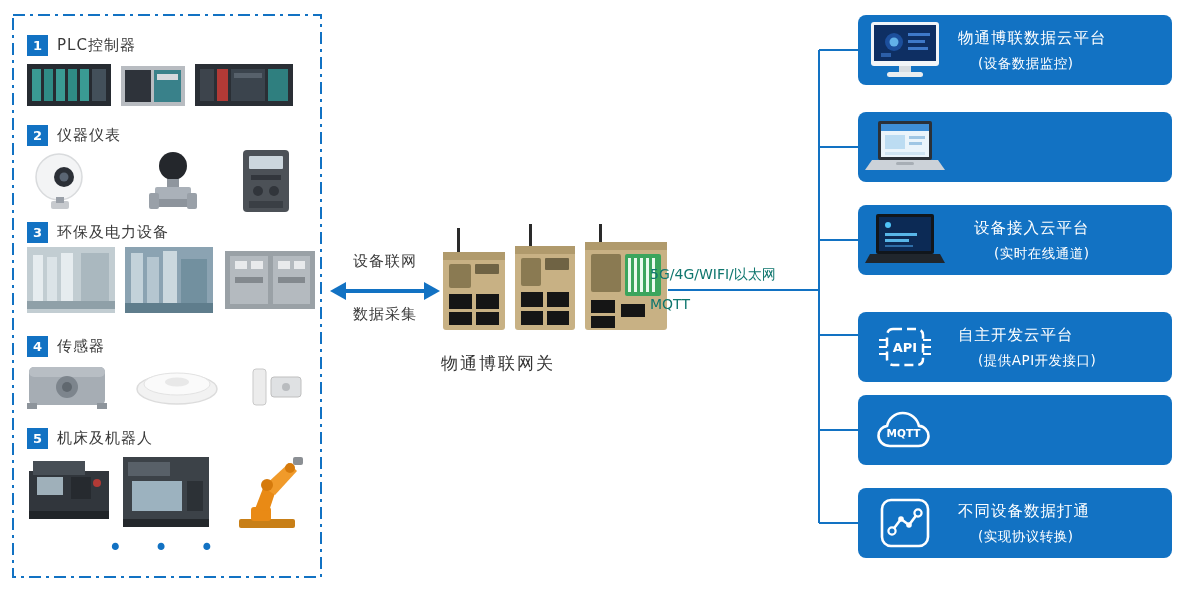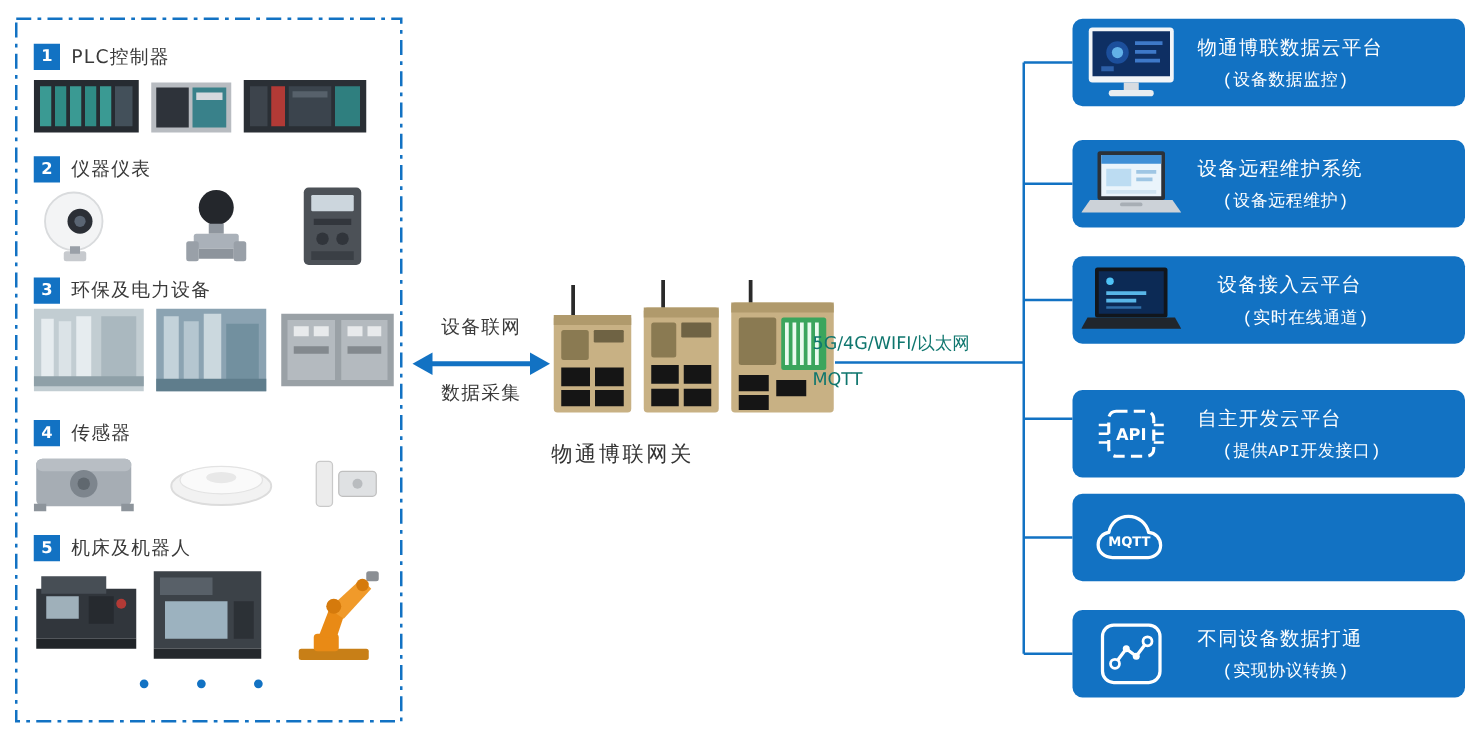--- a/index.html
+++ b/index.html
@@ -26,21 +26,21 @@
   .gateway-label { position:absolute; left:441px; top:352px; width:228px; text-align:left;
                    font-size:17px; color:#333; letter-spacing:2px; }
   .net-label { position:absolute; left:650px; width:146px; color:#0f766e; }
   .net-label.l1 { top:266px; font-size:14px; }
   .net-label.l2 { top:296px; font-size:14px; }
 
   
   .cloud-box { position:absolute; left:858px; width:314px; height:70px; background:#1272C3;
                border-radius:8px; display:flex; align-items:center; color:#fff; }
   .icon-wrap { width:94px; flex:0 0 auto; display:flex; align-items:center; justify-content:center; }
-  .box-text { display:flex; flex-direction:column; gap:6px; padding-left:6px;font-family:Liberation Mono, monospace; }
+  .box-text { display:flex; flex-direction:column; gap:6px; padding-left:6px; }
   .box-title { font-size:15.5px; letter-spacing:1px; }
   .box-sub { font-size:13.5px; letter-spacing:0.5px;margin-left:20px; }
 
   svg text { font-family:"DejaVu Sans","Liberation Sans",sans-serif; }
 </style>
 </head>
 <body>
 
 <div class="canvas">
 
@@ -257,24 +257,20 @@
         <rect x="16" y="4" width="48" height="33" fill="#eaf4fb"></rect>
         <rect x="16" y="4" width="48" height="7" fill="#3f8fd6"></rect>
         <rect x="20" y="15" width="20" height="14" fill="#bcdcf2"></rect>
         <rect x="44" y="16" width="16" height="3" fill="#9fc6e4"></rect>
         <rect x="44" y="22" width="13" height="3" fill="#9fc6e4"></rect>
         <rect x="20" y="32" width="40" height="3" fill="#cfe4f2"></rect>
         <polygon points="7,40 73,40 80,50 0,50" fill="#ccd2d8"></polygon>
         <rect x="31" y="42" width="18" height="3" rx="1.5" fill="#a7aeb5"></rect>
       </svg>
     </span>
-    <span class="box-text">
-      <span class="box-title">设备远程维护系统</span>
-      <span class="box-sub">(设备远程维护)</span>
-    </span>
   </div>
 
   <div class="cloud-box" style="top:205px;gap:16px;">
     <span class="icon-wrap">
       <svg width="80" height="54" viewBox="0 0 80 54">
         <rect x="11" y="1" width="58" height="40" rx="2" fill="#11161c"></rect>
         <rect x="14" y="4" width="52" height="34" fill="#0C2A55"></rect>
         <circle cx="23" cy="12" r="3" fill="#4FC3F7"></circle>
         <rect x="20" y="20" width="32" height="3" fill="#58B6E8"></rect>
         <rect x="20" y="26" width="24" height="3" fill="#58B6E8"></rect>

